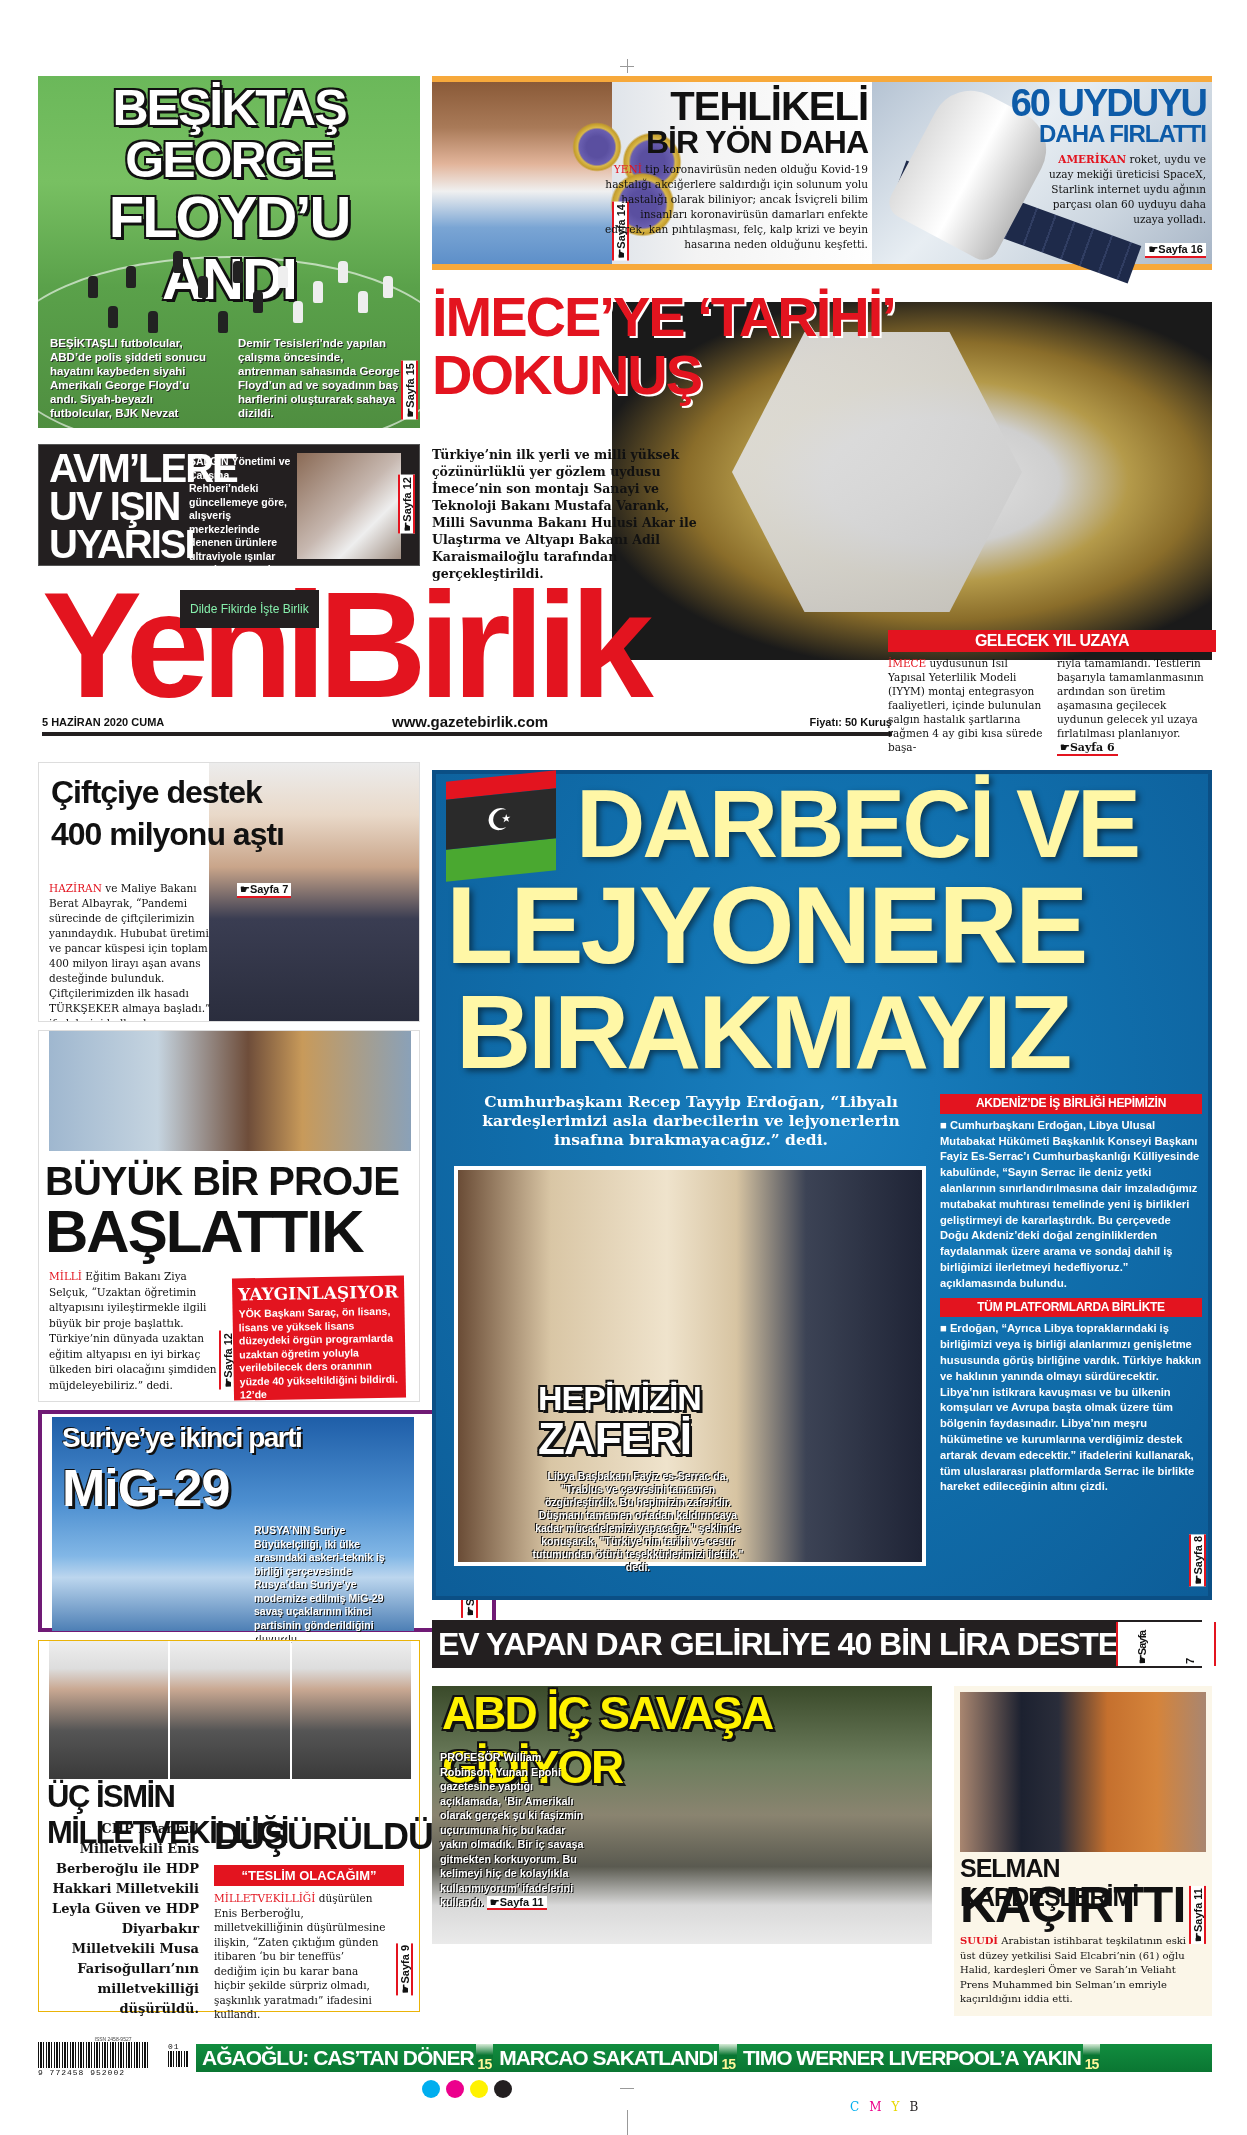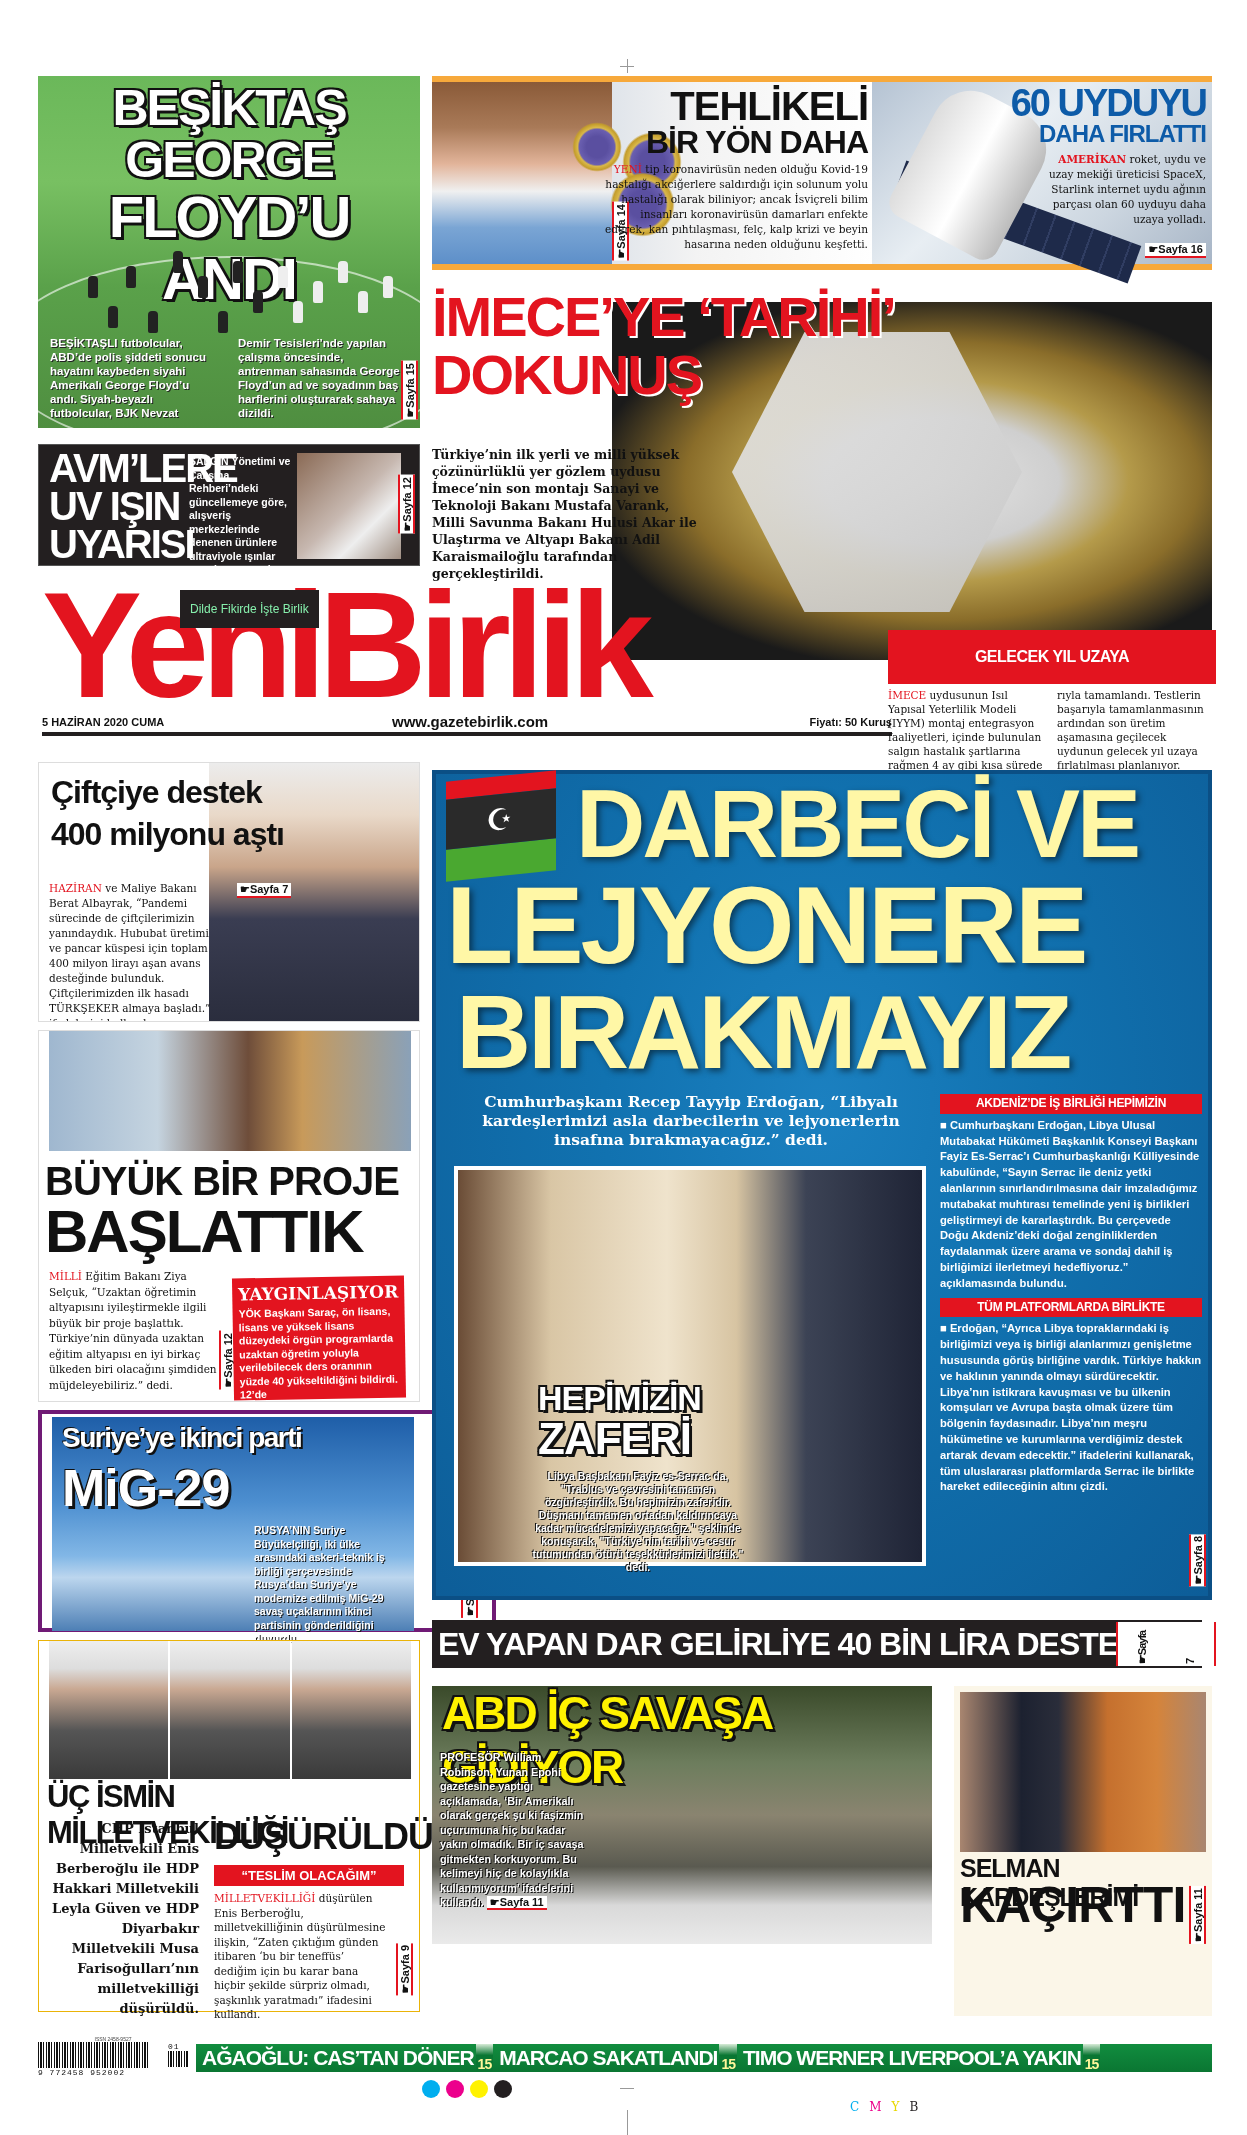--- a/index.html
+++ b/index.html
@@ -52,21 +52,21 @@
 
 
 #mast{left:42px;top:578px;width:850px;height:154px}
 #mast .logo{position:absolute;left:0;top:-8px;font-size:150px;font-weight:900;color:#e3141f;letter-spacing:-8px;line-height:150px}
 #mast .slogan{position:absolute;left:138px;top:12px;background:#231f20;color:#86efac;font-size:12px;font-weight:normal;padding:12px 10px}
 #mast .bar{position:absolute;left:0;top:138px;width:850px;height:14px;font-size:11px;font-weight:bold}
 #mast .line{position:absolute;left:0;top:154px;width:850px;height:4px;background:#231f20}
 
 
 #gelecek{left:888px;top:630px;width:328px;height:130px}
-#gelecek .hdr{background:#e3141f;color:#fff;text-align:center;font-weight:900;font-size:16px;padding:18px 0;letter-spacing:-.5px}
+#gelecek .hdr{background:#e3141f;color:#fff;text-align:center;font-weight:900;font-size:16px;padding:2px 0;letter-spacing:-.5px}
 #gelecek .cols{display:flex;gap:10px;margin-top:4px;font-size:10.5px;line-height:14px;font-family:"DejaVu Serif",serif}
 #gelecek .cols div{flex:1}
 
 
 #ciftci{left:38px;top:762px;width:382px;height:260px;border:1px solid #ddd;overflow:hidden}
 #ciftci .img{position:absolute;left:170px;top:0;width:212px;height:260px;background:linear-gradient(180deg,#ececec 0%,#e9d9c9 20%,#c9a58a 40%,#3a3d52 60%,#2a2d3d 100%)}
 #ciftci .t{position:absolute;left:12px;top:8px;font-size:32px;line-height:42px;font-weight:bold;letter-spacing:-1px}
 #ciftci .body{position:absolute;left:10px;top:118px;width:172px;font-size:10.5px;line-height:15px;font-family:"DejaVu Serif",serif}
 
 
@@ -306,20 +306,21 @@
 <section id="abd" class="abs">
   <div class="t">ABD İÇ SAVAŞA GİDİYOR</div>
   <div class="body"><span>PROFESÖR William Robinson, Yunan Epohi gazetesine yaptığı açıklamada, ‘Bir Amerikalı olarak gerçek şu ki faşizmin uçurumuna hiç bu kadar yakın olmadık. Bir iç savaşa gitmekten korkuyorum. Bu kelimeyi hiç de kolaylıkla kullanmıyorum’ ifadelerini kullandı.</span> <span class="sayfa hand" style="position:static;text-shadow:none">Sayfa 11</span></div>
 </section>
 
 <section id="selman" class="abs">
   <div class="img"></div>
   <div class="t1">SELMAN KARDEŞLERİMİ</div>
   <div class="t2">KAÇIRTTI</div>
   <div class="sayfa-v hand" style="right:6px;top:200px">Sayfa 11</div>
+  <div class="body"><span class="red" style="font-weight:bold">SUUDİ</span><span> Arabistan istihbarat teşkilatının eski üst düzey yetkilisi Said Elcabri’nin (61) oğlu Halid, kardeşleri Ömer ve Sarah’ın Veliaht Prens Muhammed bin Selman’ın emriyle kaçırıldığını iddia etti.</span></div>
 </section>
 
 <div id="barcode" class="abs">
   <div class="issn">ISSN 2458-9527</div>
   <div style="display:flex;gap:20px">
     <div class="bars" style="width:110px"></div>
     <div>
       <div class="num">01</div>
       <div class="bars" style="width:20px;height:16px"></div>
     </div>

